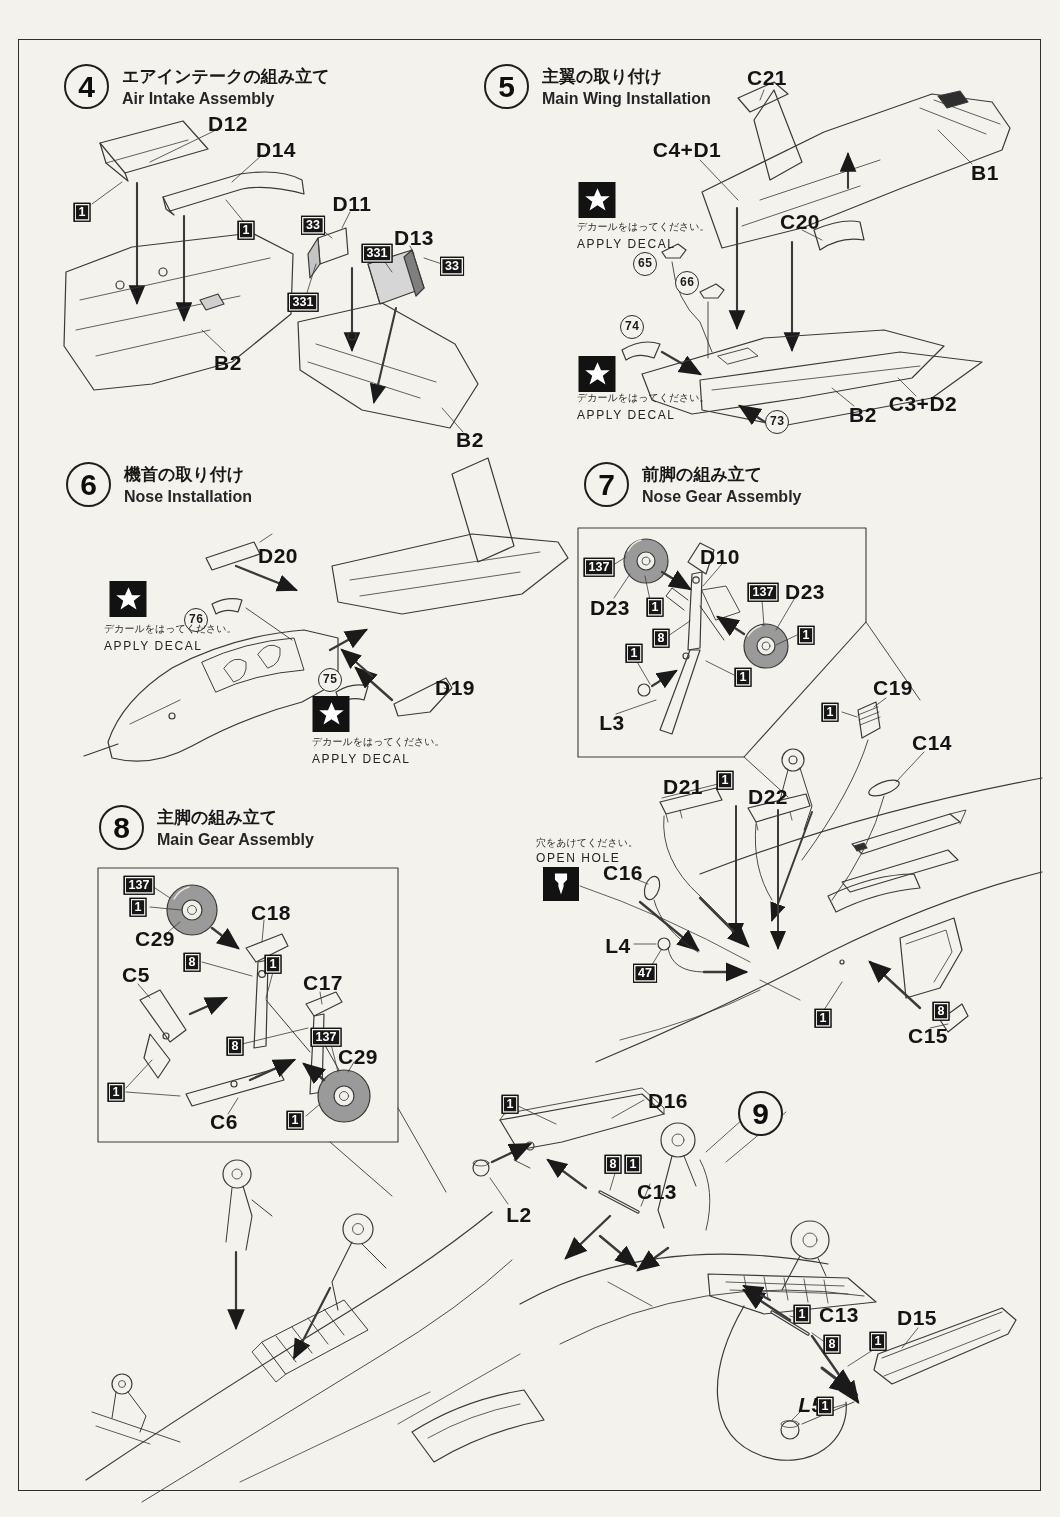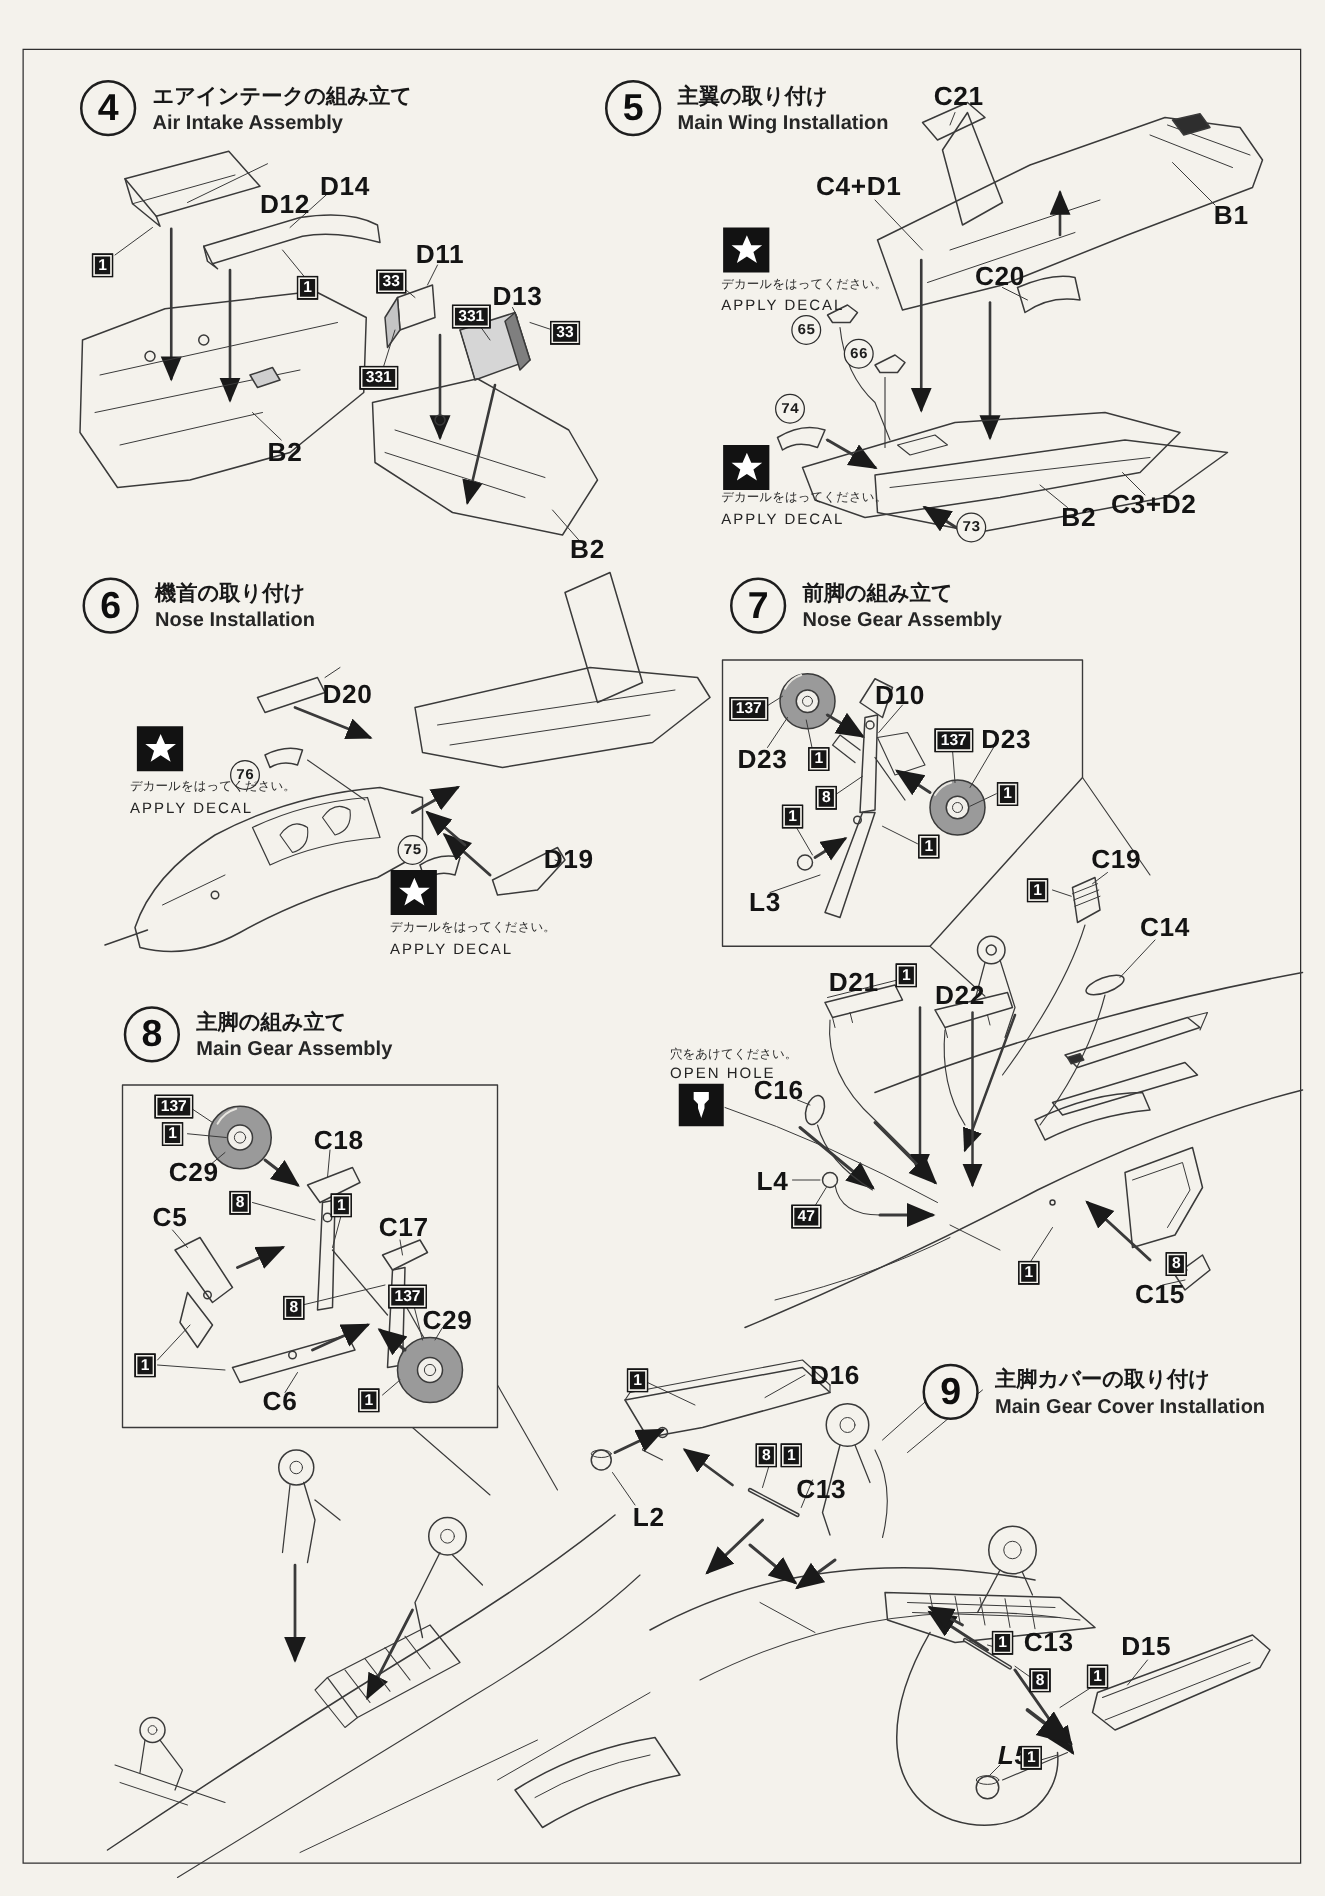--- a/index.html
+++ b/index.html
@@ -384,27 +384,23 @@
   </div>
   <div class="step-head" style="left:99px;top:805px;">
     <div class="step-circle">8</div>
     <div class="step-titles">
       <div class="t-ja">主脚の組み立て</div>
       <div class="t-en">Main Gear Assembly</div>
     </div>
   </div>
   <div class="step-head" style="left:738px;top:1091px;">
     <div class="step-circle">9</div>
-    <div class="step-titles">
-      <div class="t-ja">主脚カバーの取り付け</div>
-      <div class="t-en">Main Gear Cover Installation</div>
-    </div>
   </div>
 
-  <span class="part" style="left:228px;top:124px;margin-top:40px;">D12</span>
+  <span class="part" style="left:228px;top:124px;">D12</span>
   <span class="part" style="left:276px;top:150px;">D14</span>
   <span class="part" style="left:352px;top:204px;">D11</span>
   <span class="part" style="left:414px;top:238px;">D13</span>
   <span class="part" style="left:228px;top:363px;">B2</span>
   <span class="part" style="left:470px;top:440px;">B2</span>
   <span class="badge" style="left:82px;top:212px;">1</span>
   <span class="badge" style="left:246px;top:230px;">1</span>
   <span class="badge" style="left:313px;top:225px;">33</span>
   <span class="badge" style="left:303px;top:302px;">331</span>
   <span class="badge" style="left:377px;top:253px;">331</span>

